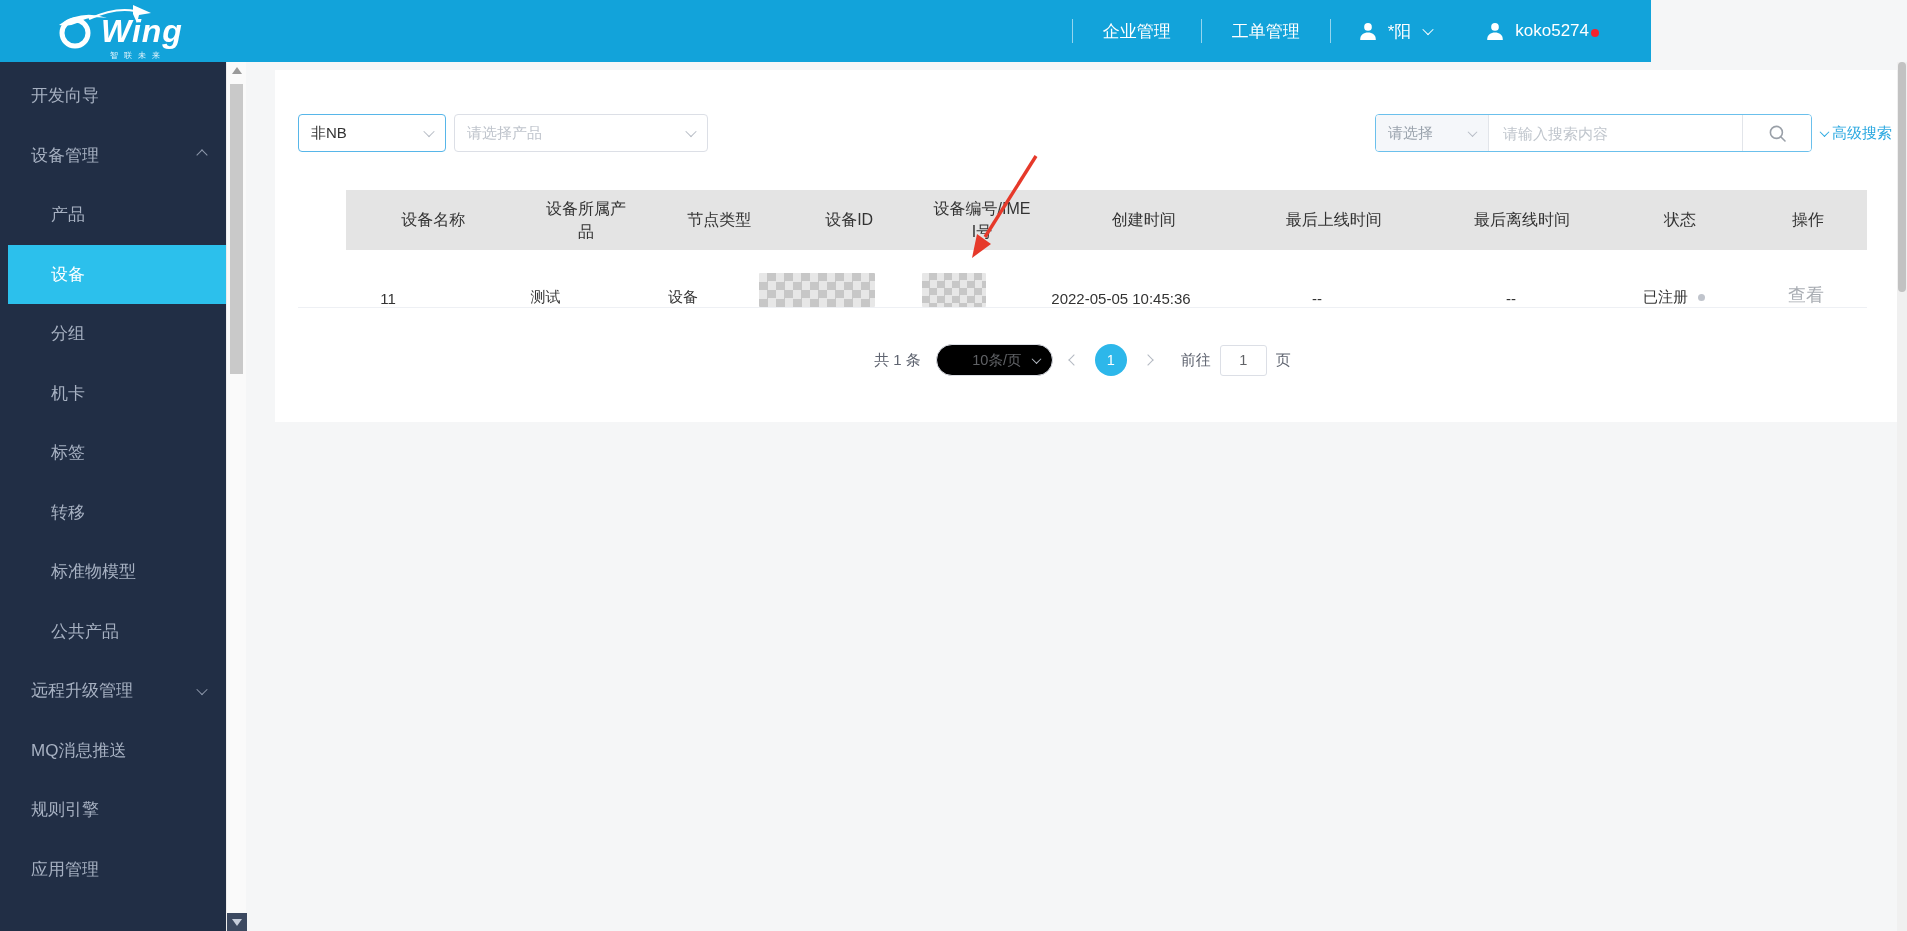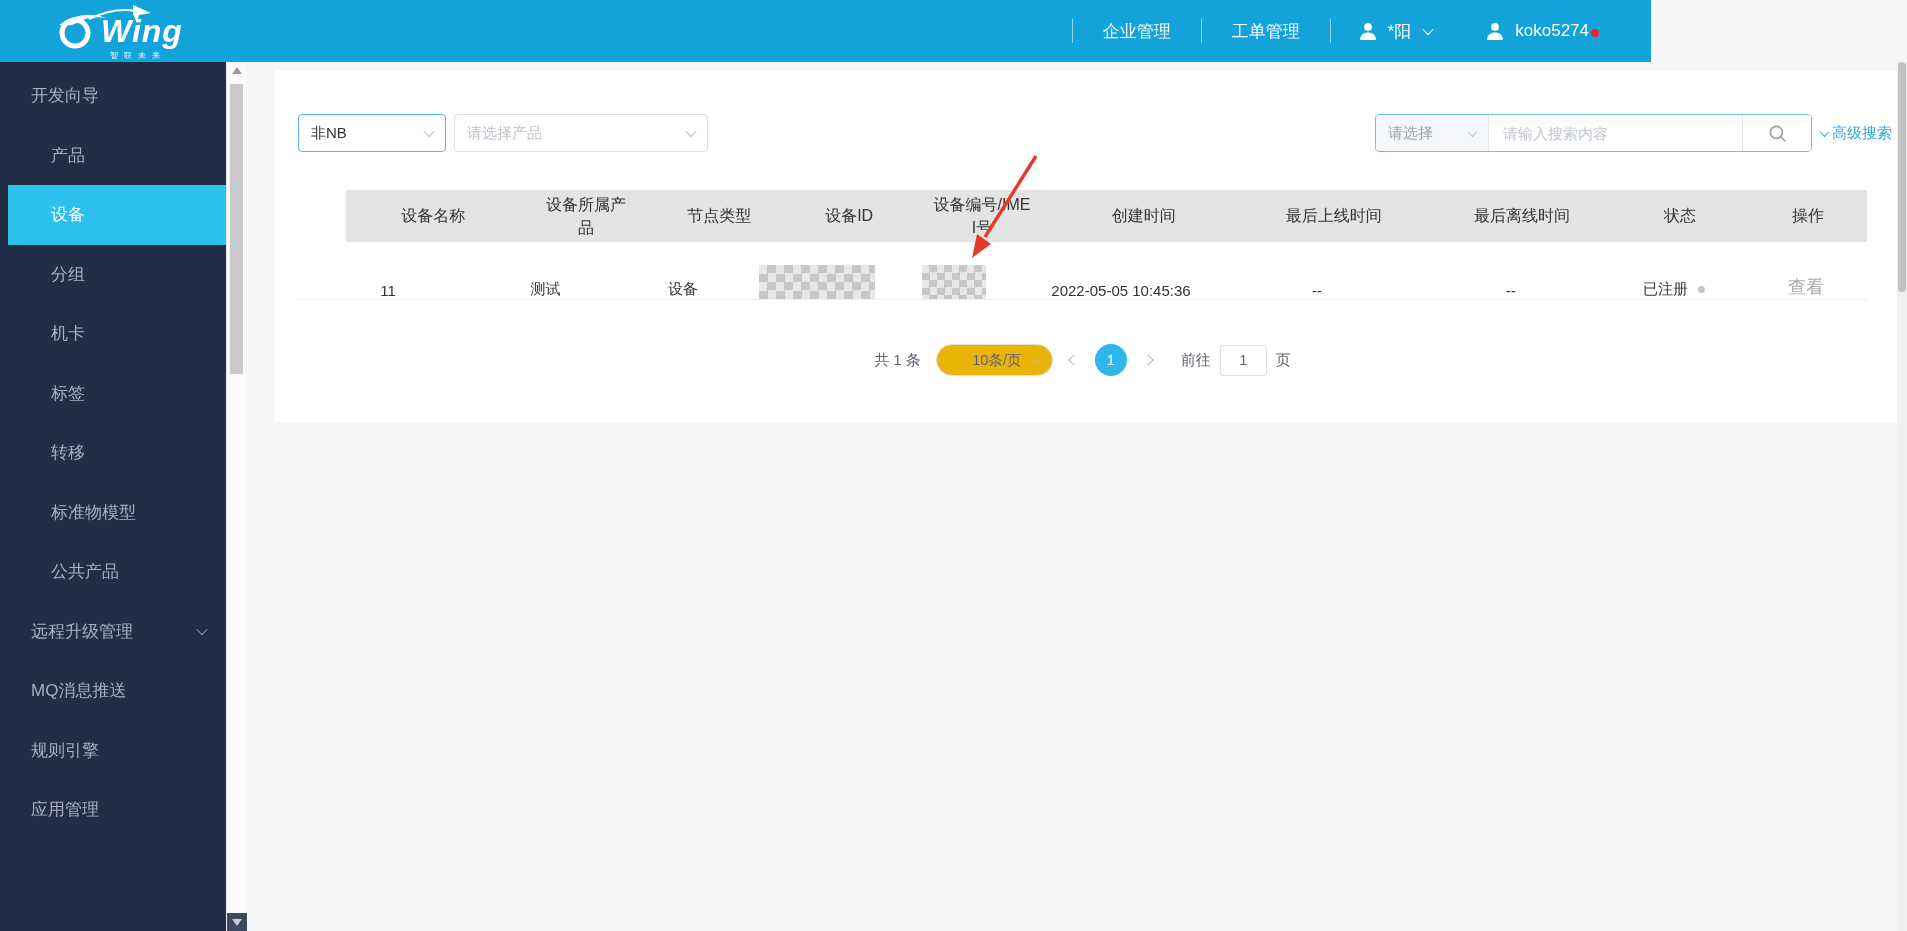--- a/index.html
+++ b/index.html
@@ -56,37 +56,37 @@
   .sg-select { width:113px; background:#f5f7fa; border-right:1px solid #e2e5ea; display:flex; align-items:center; padding:0 12px; color:#9aa3ad; font-size:15px; cursor:pointer; }
   .sg-select .chev { color:#b6bcc5; margin-left:auto; width:7px; height:7px; }
   .sg-input { flex:1; border:none; outline:none; padding:0 14px; font-size:15px; color:#333; font-family:inherit; }
   .sg-input::placeholder { color:#c0c6cd; }
   .sg-btn { width:69px; border-left:1px solid #e2e5ea; display:flex; align-items:center; justify-content:center; background:#fff; cursor:pointer; }
   .adv { position:absolute; left:1546px; top:54px; color:var(--accent,#2aa8e0); font-size:15px; display:flex; align-items:center; gap:4px; cursor:pointer; white-space:nowrap; }
   .adv .chev { width:7px; height:7px; }
 
   
   .tbl { position:absolute; left:23px; top:120px; width:1569px; }
-  .thead { display:flex; align-items:center; background:var(--table_header_bg,#e4e4e4); height:52px;margin-left:48px; }
+  .thead { display:flex; align-items:center; background:var(--table_header_bg,#e4e4e4); height:60px;margin-left:48px; }
   .th { display:flex; align-items:center; justify-content:center; font-size:16px; color:#333; text-align:center; line-height:1.45; }
   .th span { word-break:break-all; }
   .trow { display:flex; align-items:flex-end; height:58px; border-bottom:1px solid #eef0f4; font-size:15px; color:#333; }
   .td { display:flex; align-items:center; justify-content:center; text-align:center; }
   .mosaic { height:34px; border-radius:1px; background-color:#ddd; background-image:repeating-conic-gradient(#c7c7c7 0% 25%, #e7e7e7 0% 50%); background-size:17px 17px; }
   .mosaic.lg { width:116px; }
   .mosaic.sm { width:64px; background-size:15px 15px; }
   .status-dot { width:7px; height:7px; border-radius:50%; background:#c0c4cc; margin-left:10px; }
   .action-link { color:#a9adb3; font-size:18px; cursor:pointer; }
 
   
   .anno { position:absolute; left:683px; top:84px; pointer-events:none; }
 
   
   .pager { position:absolute; left:23px; top:274px; width:1569px; display:flex; align-items:center; justify-content:center; gap:15px; font-size:15px; color:#5f6470; }
-  .psize { width:117px; height:32px; border:1px solid #dcdfe6; border-radius:16px; display:flex; align-items:center; justify-content:center; gap:12px; color:#606266; font-size:14.5px; cursor:pointer; background:#eab308;padding-left:24px; }
+  .psize { width:117px; height:32px; border:1px solid #dcdfe6; border-radius:16px; display:flex; align-items:center; justify-content:center; gap:12px; color:#606266; font-size:14.5px; cursor:pointer; background:#000000;padding-left:24px; }
   .psize .chev { color:#b6bcc5; width:7px; height:7px; }
   .parrow { color:#b4b9c2; display:flex; align-items:center; padding:0 2px; cursor:pointer; }
   .parrow .chev { width:8px; height:8px; }
   .pcur { width:32px; height:32px; border-radius:50%; background:var(--page_circle,#2db7ea); color:#fff; display:flex; align-items:center; justify-content:center; font-size:14.5px; cursor:pointer; }
   .goto { display:flex; align-items:center; gap:9px; margin-left:12px; }
   .goto-input { width:47px; height:31px; border:1px solid #dcdfe6; border-radius:3px; text-align:center; font-size:14.5px; color:#606266; outline:none; font-family:inherit; }
 </style>
 </head>
 <body>
 
@@ -126,20 +126,24 @@
         <span class="red-dot"></span>
       </span>
     </div>
   </div>
 
   <div class="sidebar">
     <div class="side-menu">
         <div class="side-item">
           <span>开发向导</span>
         </div>
+        <div class="side-item">
+          <span>设备管理</span>
+          <span class="chev up"></span>
+        </div>
         <div class="side-item sub">
           <span>产品</span>
         </div>
         <div class="side-item sub active">
           <span>设备</span>
         </div>
         <div class="side-item sub">
           <span>分组</span>
         </div>
         <div class="side-item sub">

